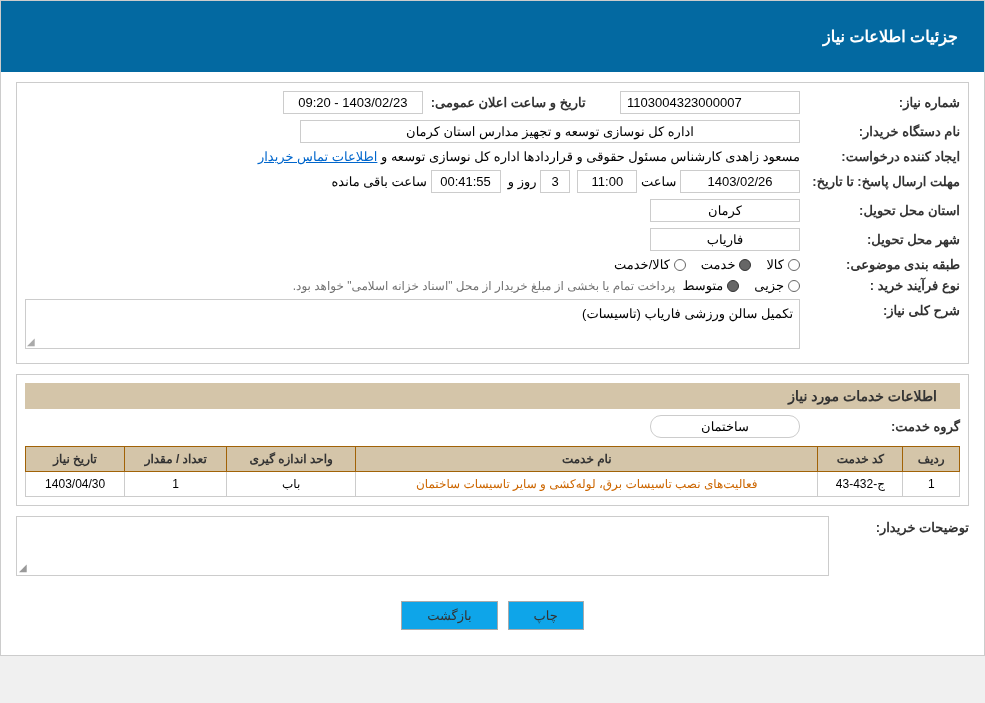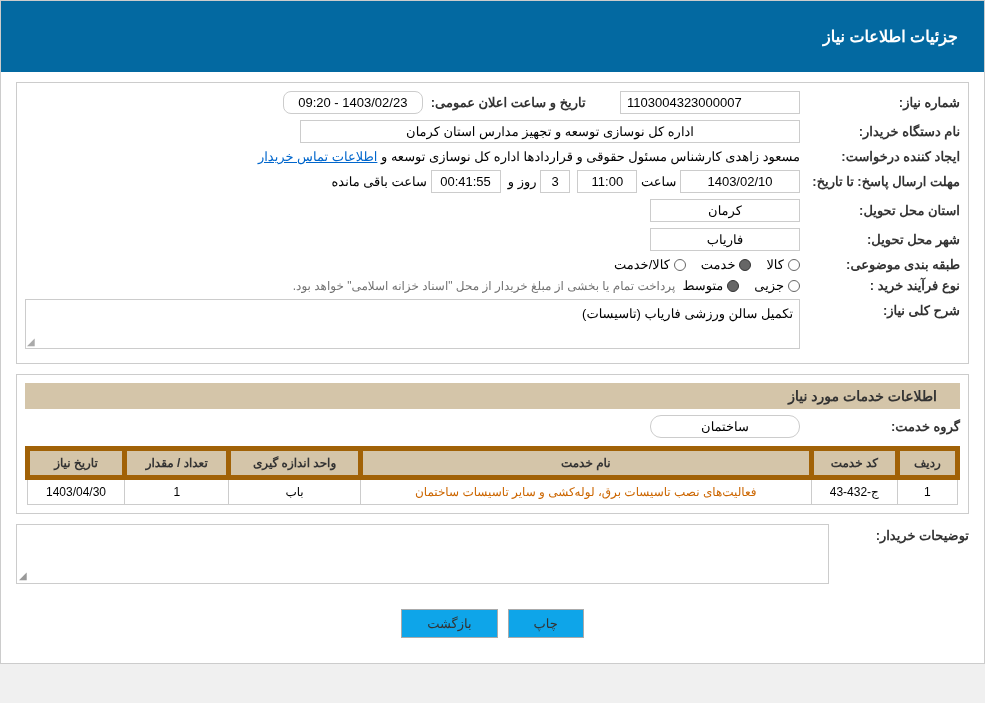--- a/index.html
+++ b/index.html
@@ -90,21 +90,21 @@
     .table-section {
       margin-top: 8px;
     }
     .data-table {
       width: 100%;
       border-collapse: collapse;
       font-size: 12px;
     }
     .data-table th {
       background: #d4c5a9;
-      border: 5px solid #a16207;
+      border: 1px solid #a16207;
       padding: 5px 8px;
       text-align: center;
       color: #333;
       font-weight: bold;
     }
     .data-table td {
       border: 1px solid #ccc;
       padding: 5px 8px;
       text-align: center;
       vertical-align: top;
@@ -168,38 +168,38 @@
 
     <div class="info-section">
 
       <div class="row">
         
         <span class="label">شماره نیاز:</span>
         <span class="inline-value" style="min-width:180px; text-align:left;">1103004323000007</span>
         &nbsp;&nbsp;&nbsp;&nbsp;
         
         <span class="label" style="min-width:auto; margin-right: 20px;">تاریخ و ساعت اعلان عمومی:</span>
-        <span class="inline-value" style="min-width:140px; text-align:center;border-radius:8px;">1403/02/23 - 09:20</span>
+        <span class="inline-value" style="min-width:140px; text-align:center;">1403/02/23 - 09:20</span>
       </div>
 
       <div class="row">
         <span class="label">نام دستگاه خریدار:</span>
         <span class="inline-value wide" style="min-width:500px; text-align:center;">اداره کل نوسازی  توسعه و تجهیز مدارس استان کرمان</span>
       </div>
 
       <div class="row">
         <span class="label">ایجاد کننده درخواست:</span>
         <span>مسعود زاهدی کارشناس مسئول حقوقی و قراردادها اداره کل نوسازی  توسعه و</span>
         &nbsp;
         <span class="link-text">اطلاعات تماس خریدار</span>
       </div>
 
       <div class="row">
         <span class="label">مهلت ارسال پاسخ: تا تاریخ:</span>
-        <span class="inline-value" style="min-width:120px; text-align:center;">1403/02/10</span>
+        <span class="inline-value" style="min-width:120px; text-align:center;">1403/02/26</span>
         &nbsp;
         <span>ساعت</span>
         &nbsp;
         <span class="inline-value" style="min-width:60px; text-align:center;">11:00</span>
         &nbsp;&nbsp;
         <span class="inline-value" style="min-width:30px; text-align:center;">3</span>
         &nbsp;
         <span>روز و</span>
         &nbsp;&nbsp;
         <span class="inline-value" style="min-width:70px; text-align:center;">00:41:55</span>

